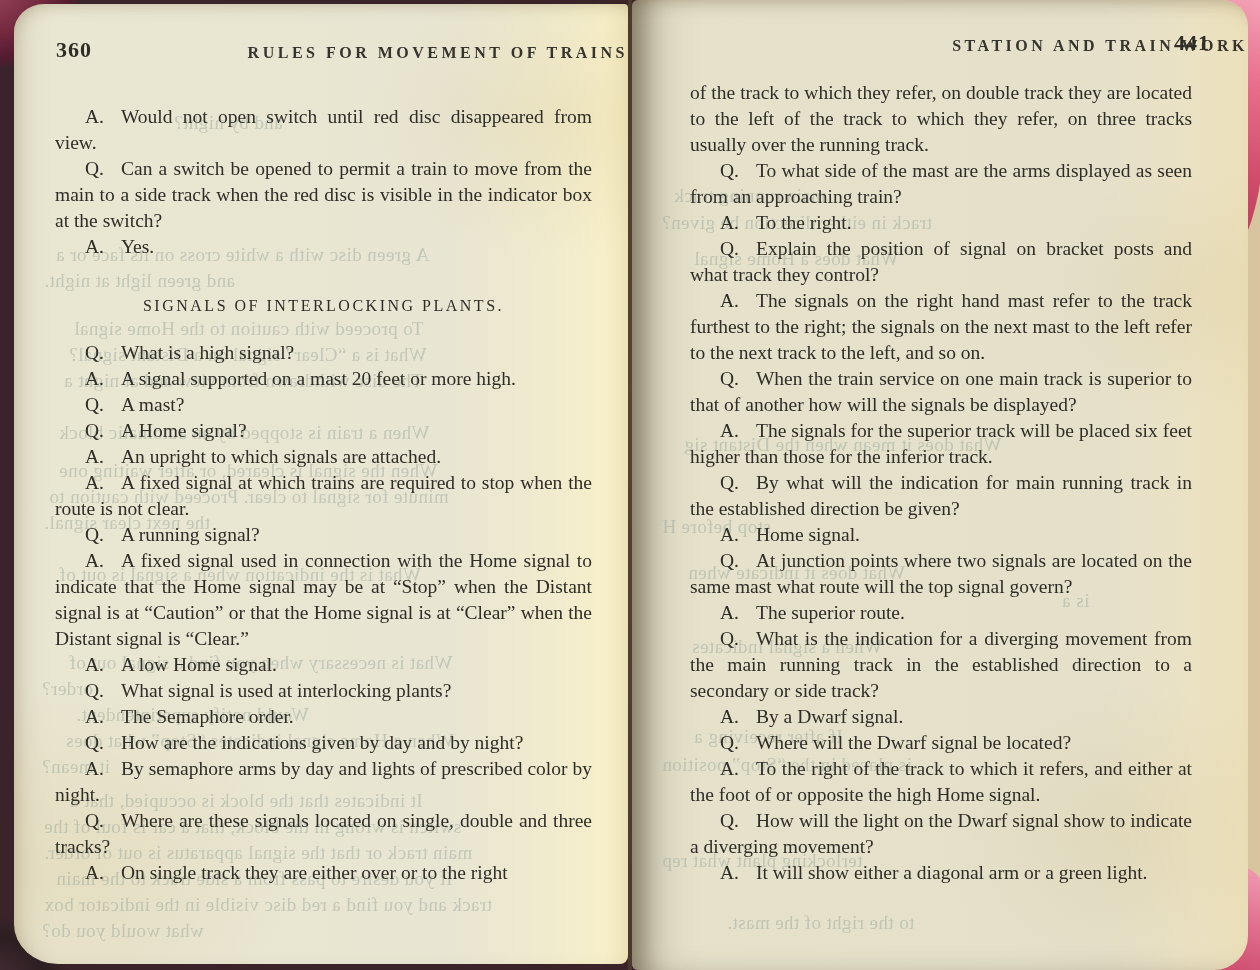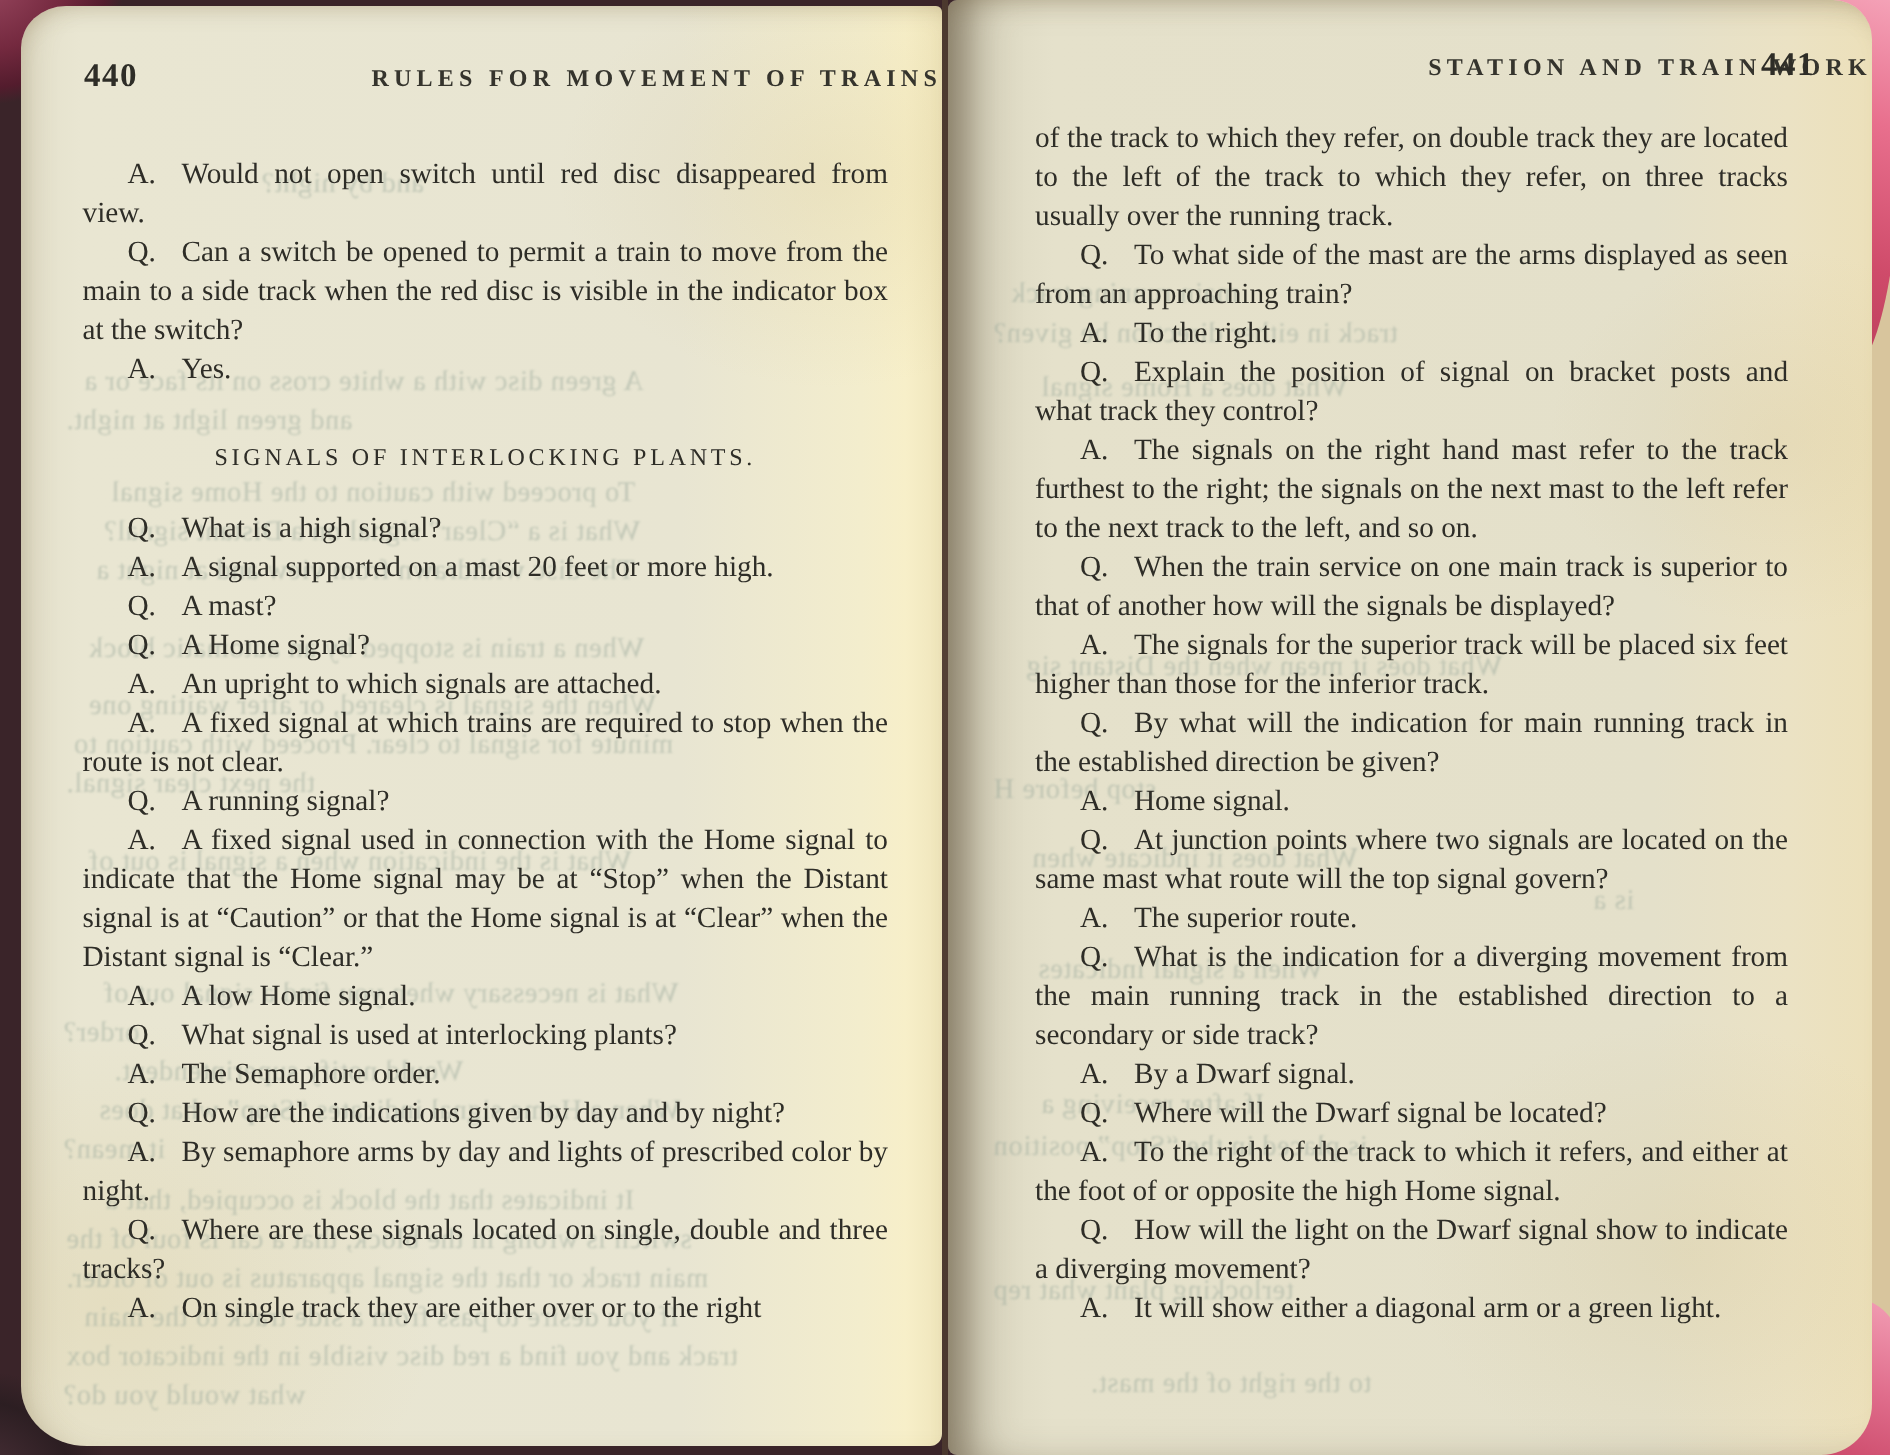--- a/index.html
+++ b/index.html
@@ -114,21 +114,21 @@
 
       <span class="ghost" style="top: 838px; left: 30px;">main track or that the signal apparatus is out of order.</span>
 
       <span class="ghost" style="top: 864px; left: 42px;">If you desire to pass from a side track to the main</span>
 
       <span class="ghost" style="top: 890px; left: 30px;">track and you find a red disc visible in the indicator box</span>
 
       <span class="ghost" style="top: 916px; left: 28px;">what would you do?</span>
     </div>
   <div class="page-header">
-    <span class="pageno">440</span>
+    <span class="pageno">360</span>
     <span class="running-head">RULES FOR MOVEMENT OF TRAINS</span>
   </div>
   <div class="body-col">
 
       <p class="block qa"><span class="speaker">A.</span><span>Would not open switch until red disc disappeared from view.</span></p>
 
       <p class="block qa"><span class="speaker">Q.</span><span>Can a switch be opened to permit a train to move from the main to a side track when the red disc is visible in the indicator box at the switch?</span></p>
 
       <p class="block qa"><span class="speaker">A.</span><span>Yes.</span></p>
 

